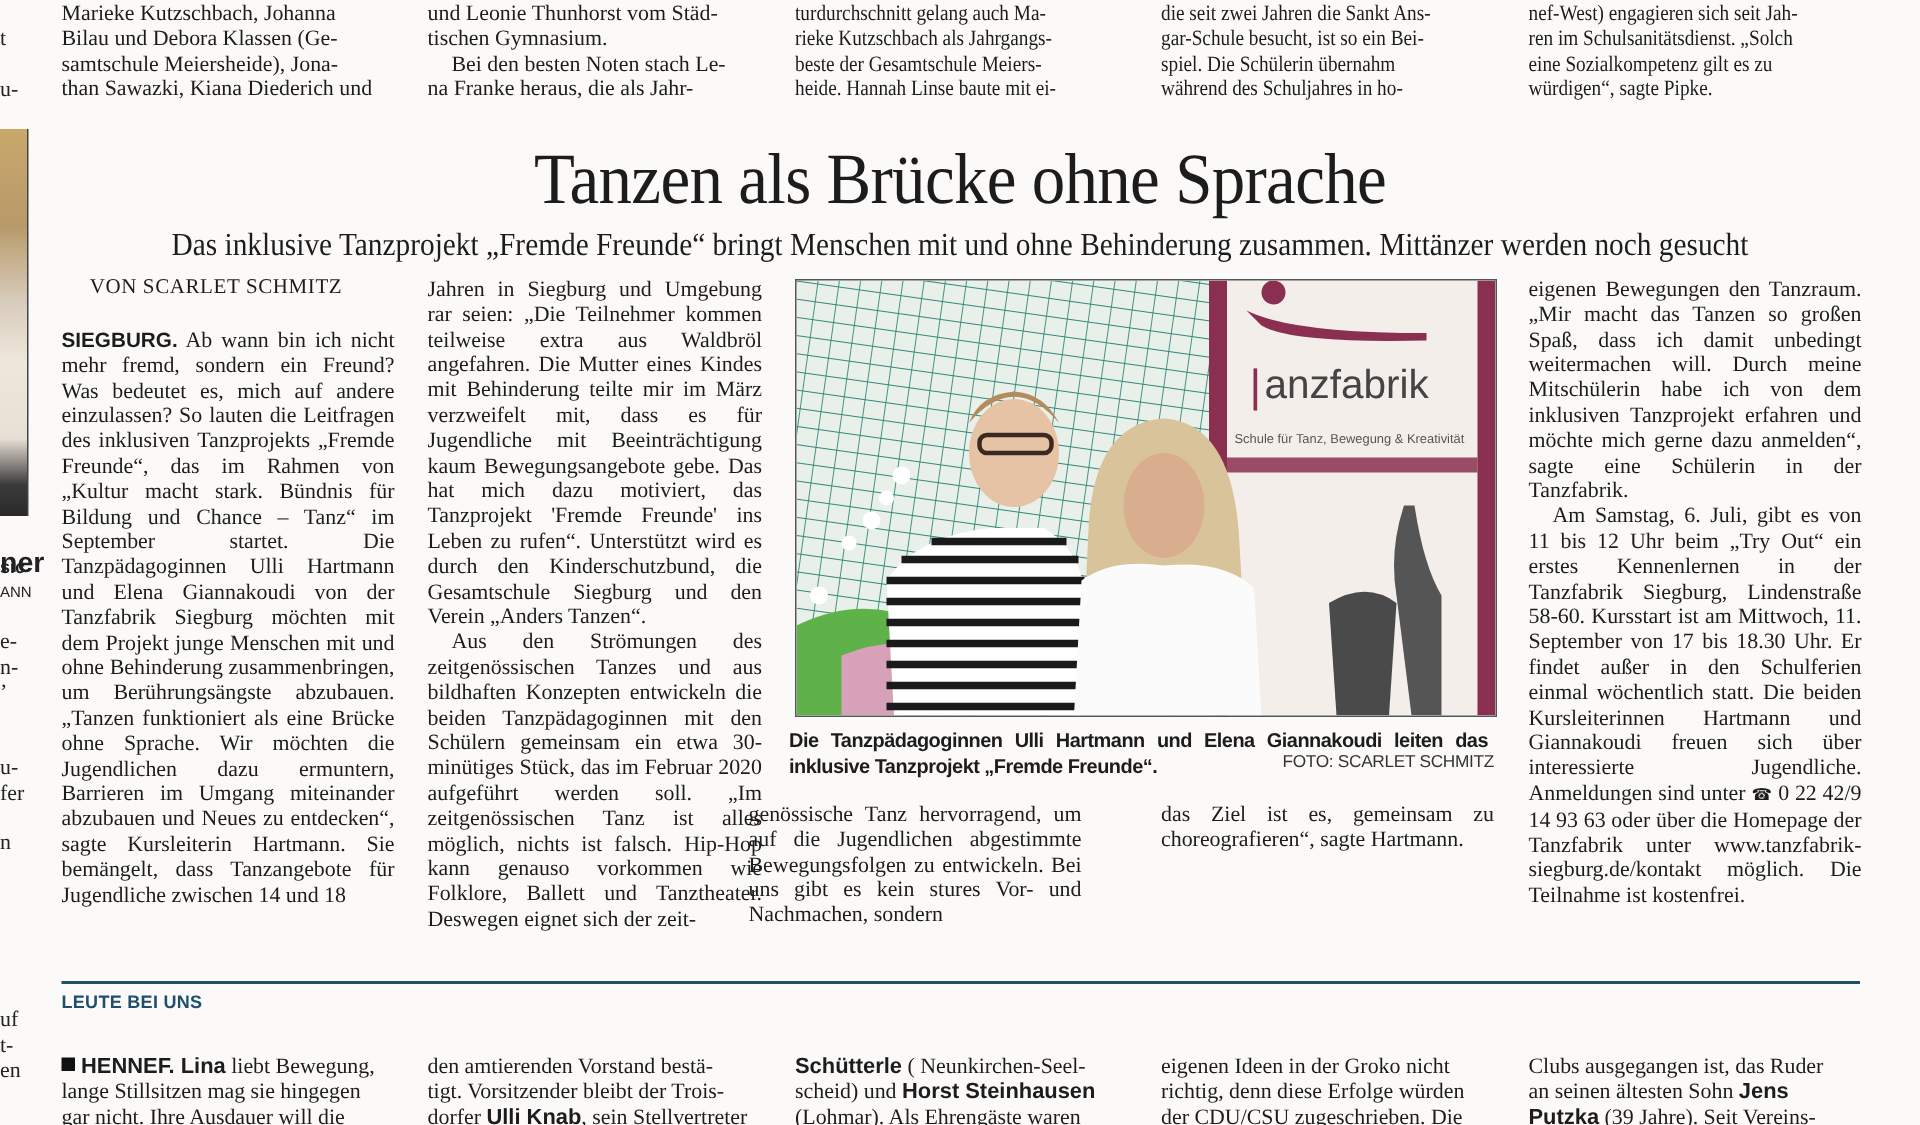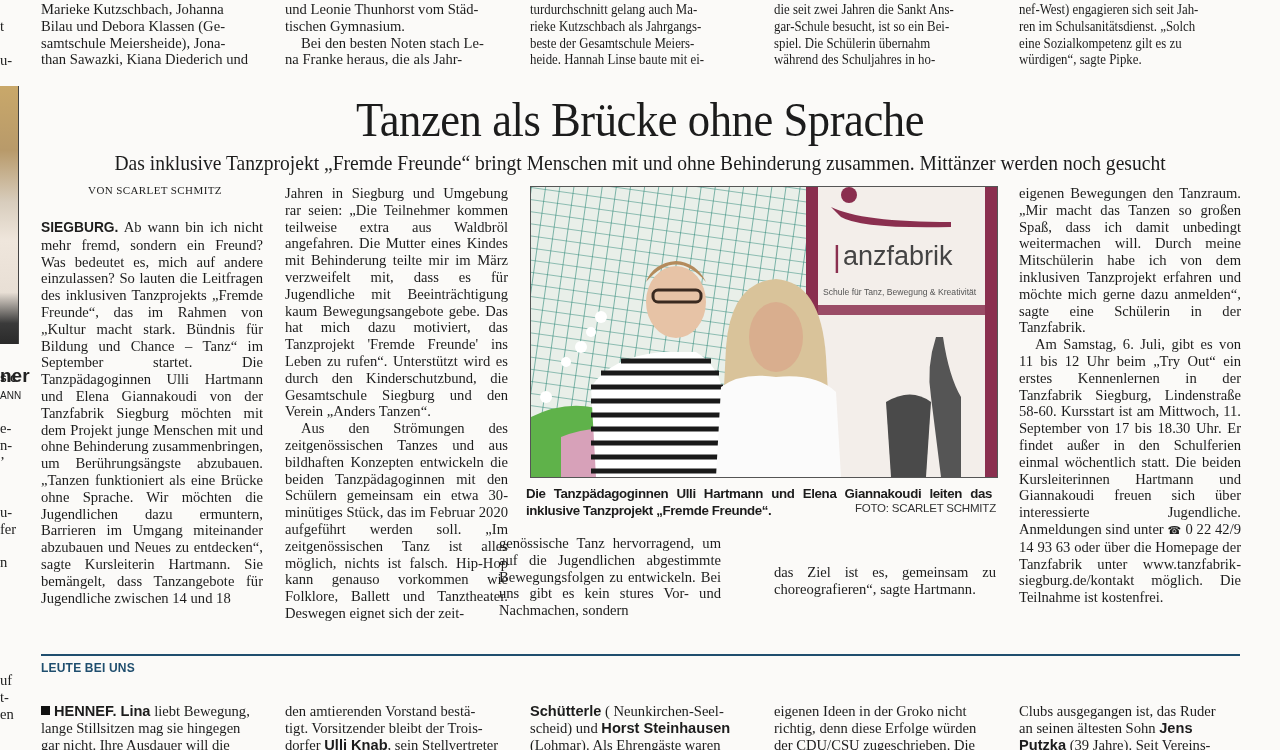--- a/index.html
+++ b/index.html
@@ -5,21 +5,21 @@
   html, body { margin:0; padding:0; }
   body { width:1280px; height:750px; overflow:hidden; background:#fbfaf8; color:#1c1c1c; position:relative; font-family:"Liberation Serif", "DejaVu Serif", serif; }
   .abs { position:absolute; }
   .col { position:absolute; font-size:14.6px; line-height:16.8px; text-align:justify; hyphens:manual; }
   .col p { margin:0; }
   .col p.indent { text-indent:16px; }
   .edge { position:absolute; font-size:14.6px; line-height:16.8px; white-space:pre; color:#222; }
   .sans { font-family:"Liberation Sans", "DejaVu Sans", sans-serif; }
   .headline { position:absolute; left:0; width:1280px; top:92px; text-align:center; font-size:48px; line-height:56px; letter-spacing:-0.5px; transform:scaleX(0.93); transform-origin:640px 0; }
   .subhead { position:absolute; left:0; width:1280px; top:150px; text-align:center; font-size:21.5px; line-height:26px; transform:scaleX(0.91); transform-origin:640px 0; }
-  .byline { position:absolute; left:43px; width:224px; top:184px; text-align:center; font-size:11px; letter-spacing:0.4px; }
+  .byline { position:absolute; left:32px; width:224px; top:184px; text-align:center; font-size:14px; letter-spacing:0.4px; }
   .photo { position:absolute; left:530px; top:186px; width:466px; height:290px; border:1px solid #555; overflow:hidden; background:#dfe9e2; }
   .caption { position:absolute; left:526px; top:485px; width:466px; font-size:13.3px; line-height:17px; font-weight:bold; letter-spacing:-0.35px; }
   .credit { position:absolute; right:284px; top:502px; font-size:11.5px; color:#333; letter-spacing:-0.2px; }
   .rule { position:absolute; left:41px; width:1199px; top:654px; height:2px; background:#1f4e6e; }
   .section { position:absolute; left:41px; top:661px; font-size:12px; font-weight:bold; color:#1f4e6e; letter-spacing:0.2px; }
   .leute { position:absolute; top:703px; font-size:14.6px; line-height:16.8px; white-space:nowrap; }
   .leute b { font-family:"Liberation Sans", "DejaVu Sans", sans-serif; }
   .square { display:inline-block; width:9px; height:9px; background:#111; margin-right:4px; vertical-align:1px; }
 </style>
 </head>
@@ -138,21 +138,21 @@
     <path d="M185 290 L190 200 Q 210 185 245 190 Q 285 186 305 205 L310 290Z" fill="#fbfbfb"></path>
   </svg>
 </div>
 <div class="caption sans" style="padding-right:0;text-align:justify;">Die Tanzpädagoginnen Ulli Hartmann und Elena Giannakoudi leiten das inklusive Tanzprojekt „Fremde Freunde“.</div>
 <div class="credit sans">FOTO: SCARLET SCHMITZ</div>
 
 <div class="col" style="left:499px;top:535px;width:222px;">
   <p>genössische Tanz hervorragend, um auf die Jugendlichen abgestimmte Bewegungsfolgen zu entwickeln. Bei uns gibt es kein stures Vor- und Nachmachen, sondern</p>
 </div>
 
-<div class="col" style="left:774px;top:535px;width:222px;margin-top:29px;">
+<div class="col" style="left:774px;top:535px;width:222px;">
   <p>das Ziel ist es, gemeinsam zu choreografieren“, sagte Hartmann.</p>
 </div>
 
 <div class="col" style="left:1019px;top:185px;width:222px;">
   <p>eigenen Bewegungen den Tanzraum. „Mir macht das Tanzen so großen Spaß, dass ich damit unbedingt weitermachen will. Durch meine Mitschülerin habe ich von dem inklusiven Tanzprojekt erfahren und möchte mich gerne dazu anmelden“, sagte eine Schülerin in der Tanzfabrik.</p>
   <p class="indent"><span>Am Samstag, 6. Juli, gibt es von 11 bis 12 Uhr beim „Try Out“ ein erstes Kennenlernen in der Tanzfabrik Siegburg, Lindenstraße 58-60. Kursstart ist am Mittwoch, 11. September von 17 bis 18.30 Uhr. Er findet außer in den Schulferien einmal wöchentlich statt. Die beiden Kursleiterinnen Hartmann und Giannakoudi freuen sich über interessierte Jugendliche. Anmeldungen sind unter</span> <span style="font-size:11px;">☎</span> <span>0 22 42/9 14 93 63</span> <span>oder über die Homepage der Tanzfabrik unter www.tanzfabrik-siegburg.de/kontakt möglich. Die Teilnahme ist kostenfrei.</span></p>
 </div>
 
 <div class="rule"></div>
 <div class="section sans">LEUTE BEI UNS</div>

